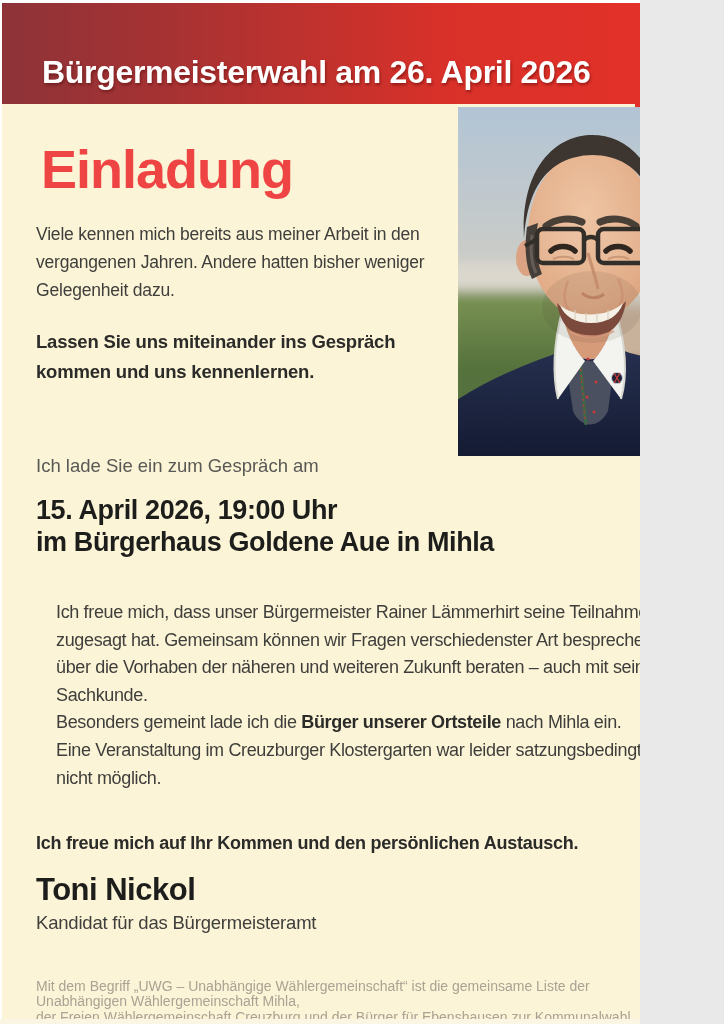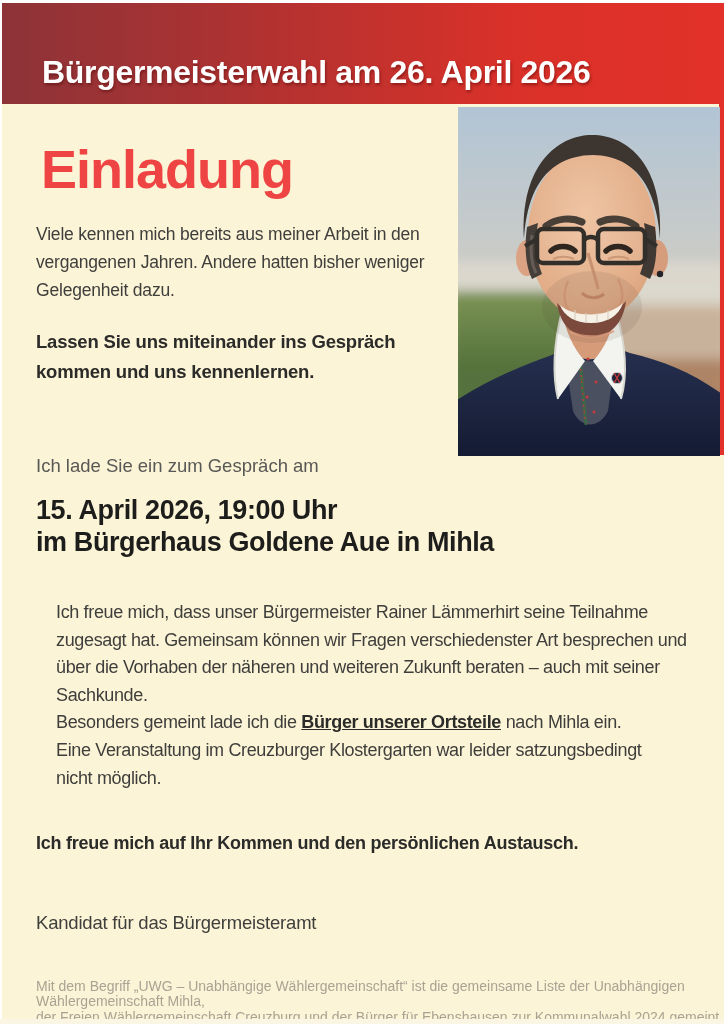--- a/index.html
+++ b/index.html
@@ -1,19 +1,19 @@
 <!DOCTYPE html>
 <html lang="de"><head>
 <meta charset="utf-8">
 <style>
   html,body{margin:0;padding:0;background:#e9e9e9;}
   *{box-sizing:border-box;}
   .flyer{
     position:relative;
-    width:724px;height:1024px;
+    width:640px;height:1024px;
     background:#ffffff;
     overflow:hidden;
     font-family:"Liberation Sans", sans-serif;
   }
   .sheet{
     position:absolute;left:2px;top:3px;right:0;bottom:0;
     background:#fcf4d6;
   }
   .bottom-edge{
     position:absolute;left:0;bottom:0;width:100%;height:5px;
@@ -42,21 +42,21 @@
   .headline{
     position:absolute;left:41px;top:138px;
     font-size:54px;font-weight:bold;color:#ef4444;letter-spacing:-1px;
   }
   .txt{position:absolute;left:36px;white-space:pre-line;}
   .intro{top:221px;font-size:17.5px;line-height:27.8px;color:#3e3e3c;letter-spacing:-0.2px;}
   .cta{top:327px;font-size:18.5px;line-height:30px;font-weight:bold;color:#2b2b29;letter-spacing:-0.2px;}
   .lead{top:455px;font-size:18.5px;color:#585856;}
   .event{top:494px;font-size:27px;line-height:32px;font-weight:bold;color:#1d1d1b;letter-spacing:-0.4px;}
   .bodytext{top:599px;font-size:18px;line-height:27.6px;color:#3e3e3c;letter-spacing:-0.35px;width:640px;margin-left:20px;}
-  .bodytext .b{font-weight:bold;color:#2b2b29;text-decoration:underline;}
+  .bodytext .b{font-weight:bold;color:#2b2b29;}
   .closing{top:833px;font-size:18px;font-weight:bold;color:#2b2b29;letter-spacing:-0.25px;}
   .name{top:872px;font-size:31px;font-weight:bold;color:#1d1d1b;letter-spacing:-0.5px;}
   .role{top:912px;font-size:18.5px;color:#3e3e3c;letter-spacing:-0.2px;}
   .footnote{top:979px;font-size:14px;line-height:15.4px;color:#aba294;}
 </style>
 </head>
 <body>
 
 <div class="flyer">
   <div class="sheet"></div>
@@ -184,19 +184,20 @@
   <div class="txt bodytext"><span>Ich freue mich, dass unser Bürgermeister Rainer Lämmerhirt seine Teilnahme
 zugesagt hat. Gemeinsam können wir Fragen verschiedenster Art besprechen und
 über die Vorhaben der näheren und weiteren Zukunft beraten – auch mit seiner
 Sachkunde.</span>
 <span>Besonders gemeint lade ich die </span><span class="b">Bürger unserer Ortsteile</span><span> nach Mihla ein.
 Eine Veranstaltung im Creuzburger Klostergarten war leider satzungsbedingt
 nicht möglich.</span></div>
 
   <div class="txt closing">Ich freue mich auf Ihr Kommen und den persönlichen Austausch.</div>
 
+  <div class="txt name">Toni Nickol</div>
   <div class="txt role">Kandidat für das Bürgermeisteramt</div>
 
   <div class="txt footnote">Mit dem Begriff „UWG – Unabhängige Wählergemeinschaft“  ist die gemeinsame Liste der Unabhängigen Wählergemeinschaft Mihla,
 der Freien Wählergemeinschaft Creuzburg und der Bürger für Ebenshausen zur Kommunalwahl 2024 gemeint.</div>
 
   <div class="bottom-edge"></div>
 </div>
 
 </body></html>

